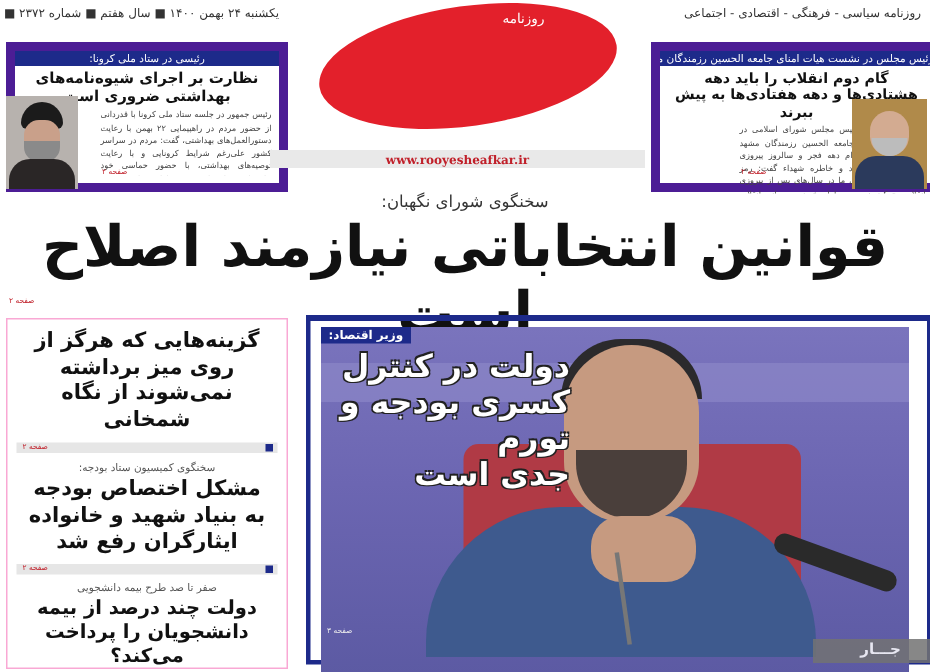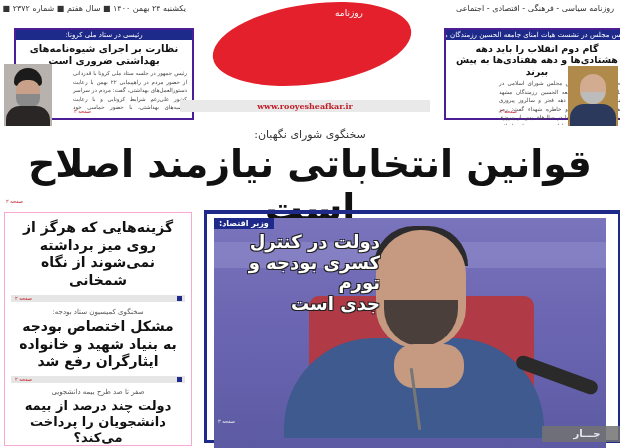--- a/index.html
+++ b/index.html
@@ -3,21 +3,21 @@
 <meta charset="utf-8">
 <style>
   html, body { margin:0; padding:0; }
   body { width:620px; height:448px; background:#ffffff; overflow:hidden; position:relative; font-family:"DejaVu Sans", sans-serif; }
   .abs { position:absolute; }
   .rtl { direction:rtl; }
 
   .dateline { left:6px; top:4px; width:180px; font-size:8px; color:#333; text-align:right; white-space:nowrap; }
   .typeline { right:6px; top:4px; width:190px; font-size:8px; color:#333; text-align:right; white-space:nowrap; }
 
-  .box { border:2px solid #4c1d95; background:#fff;margin-left:10px; }
+  .box { border:6px solid #4c1d95; background:#fff; }
   .kicker-bar { background:#1d2a8a; color:#fff; font-size:7px; text-align:center; height:10px; line-height:10px; white-space:nowrap; overflow:hidden; }
   .box-title { font-family:"DejaVu Sans", sans-serif; font-weight:bold; color:#111; text-align:center; line-height:1.2; }
   .box-body { font-size:5.5px; color:#444; line-height:1.55; text-align:justify; }
   .ref { font-size:5px; color:#c0202a; }
 
   .photo { background:#6b6b7a; overflow:hidden; }
 
   
   .masthead { left:210px; top:0px; width:205px; height:90px; }
   .oval { position:absolute; left:2px; top:4px; width:200px; height:80px; border-radius:50%; background:#e3202b; transform:rotate(-8deg); }
@@ -43,21 +43,21 @@
   .bg-band { position:absolute; left:0; top:24px; width:392px; height:26px; background:#8f8ac9; opacity:.6; }
   .chair { position:absolute; left:95px; top:78px; width:225px; height:100px; background:#b03a45; border-radius:10px 10px 0 0; }
   .suit { position:absolute; left:70px; top:120px; width:260px; height:100px; background:#3e5a8e; border-radius:90px 90px 0 0; }
   .head { position:absolute; left:162px; top:12px; width:90px; height:118px; background:#c69a80; border-radius:45px 45px 40px 40px; }
   .hair { position:absolute; left:160px; top:8px; width:94px; height:40px; background:#2b2a2c; border-radius:47px 47px 0 0; }
   .beard { position:absolute; left:170px; top:82px; width:74px; height:46px; background:#4a3f3b; border-radius:0 0 37px 37px; }
   .hands { position:absolute; left:180px; top:126px; width:70px; height:44px; background:#c69a80; border-radius:20px; }
   .mic { position:absolute; left:300px; top:150px; width:86px; height:14px; background:#2a2a2a; border-radius:7px; transform:rotate(20deg); }
   .mic2 { position:absolute; left:200px; top:150px; width:3px; height:62px; background:#777; transform:rotate(-8deg); }
   .label-box { position:absolute; left:0px; top:0px; background:#1d2a8a; color:#fff; font-size:8px; padding:1px 5px; direction:rtl; font-weight:bold; }
-  .photo-hl { position:absolute; left:6px; top:14px; width:160px; text-align:right; direction:rtl; color:#fff; font-weight:bold; font-size:18px; line-height:1.15; text-shadow:1px 1px 0 #222, -1px -1px 0 #222, 1px -1px 0 #222, -1px 1px 0 #222; }
+  .photo-hl { position:absolute; left:6px; top:14px; width:160px; text-align:right; direction:rtl; color:#fff; font-weight:bold; font-size:21px; line-height:1.15; text-shadow:1px 1px 0 #222, -1px -1px 0 #222, 1px -1px 0 #222, -1px 1px 0 #222; }
   .photo-ref { position:absolute; left:4px; top:200px; font-size:5px; color:#eee; }
   .pinkbox { left:542px; top:426px; width:90px; height:16px; background:#737373; opacity:.85; color:#fff; font-weight:bold; font-size:10px; text-align:center; line-height:16px; direction:rtl; }
 </style>
 </head>
 <body>
 
 <div class="abs dateline rtl">یکشنبه ۲۴ بهمن ۱۴۰۰ ■ سال هفتم ■ شماره ۲۳۷۲ ■ ۸ صفحه ■ ۵۰۰۰ تومان</div>
 <div class="abs typeline rtl">روزنامه سیاسی - فرهنگی - اقتصادی - اجتماعی</div>
 
 <div class="abs box" style="left:4px; top:28px; width:176px; height:88px;">

